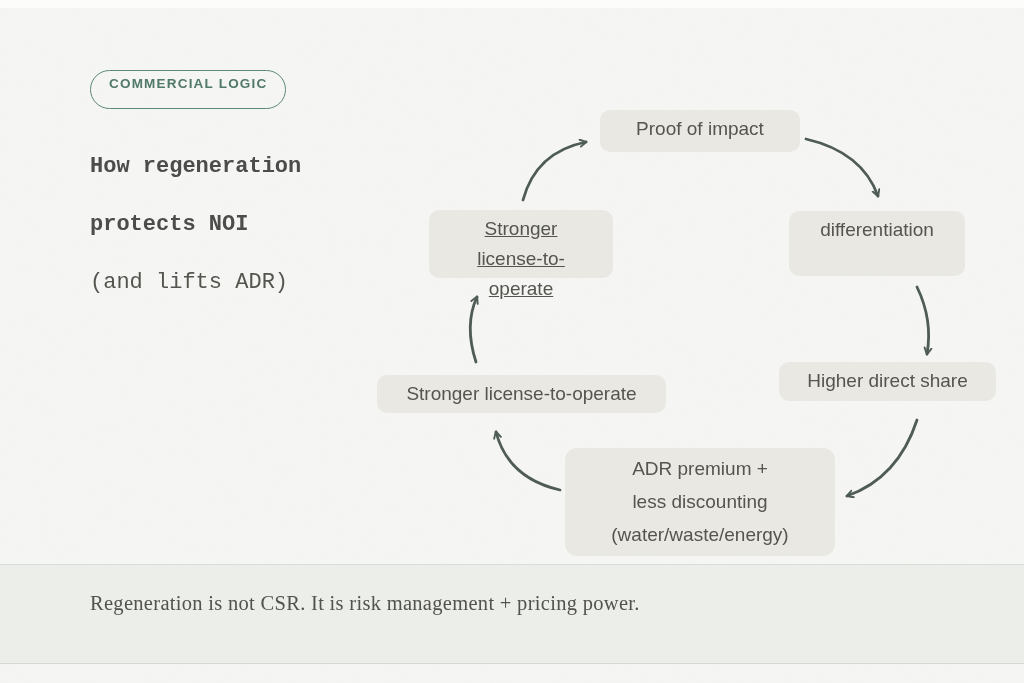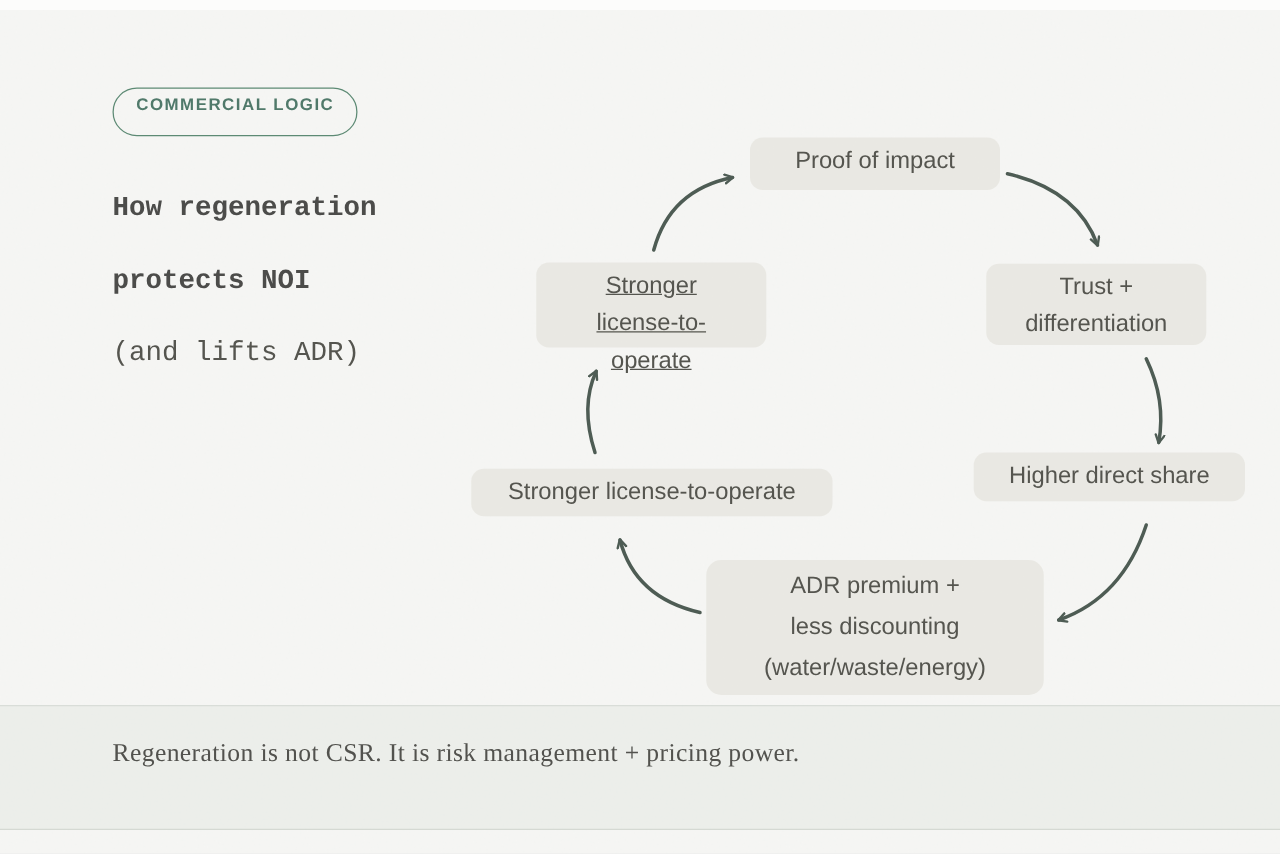--- a/index.html
+++ b/index.html
@@ -118,21 +118,20 @@
       <path d="M 560 490 Q 508 478 496 432" marker-end="url(#arrowHead)"></path>
       <path d="M 476 362 Q 464 325 477 297" marker-end="url(#arrowHead)"></path>
     </g>
   </svg>
 
   <div class="node node-proof">
     <span>Proof of impact</span>
   </div>
 
   <div class="node node-trust">
-    <span>Trust +</span>
     <span>differentiation</span>
   </div>
 
   <div class="node node-direct">
     <span>Higher direct share</span>
   </div>
 
   <div class="node node-adr">
     <span>ADR premium +</span>
     <span>less discounting</span>

